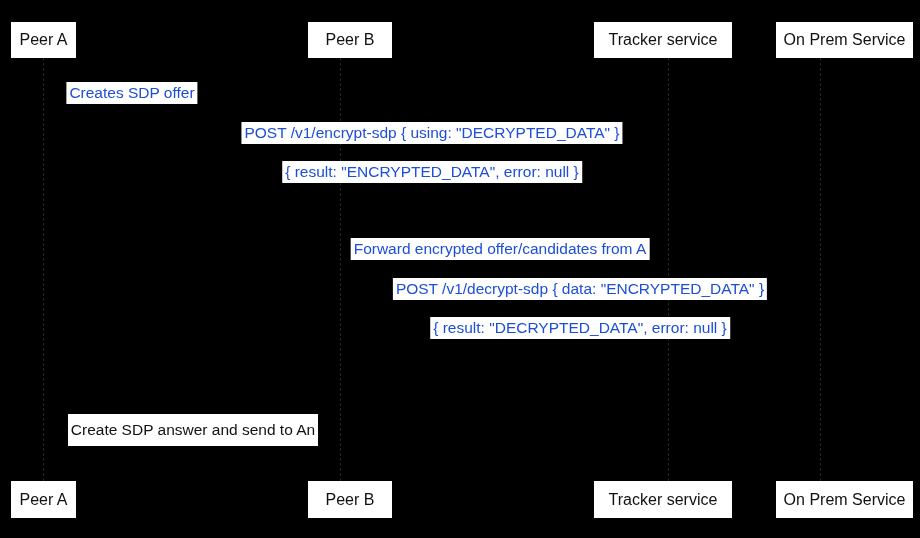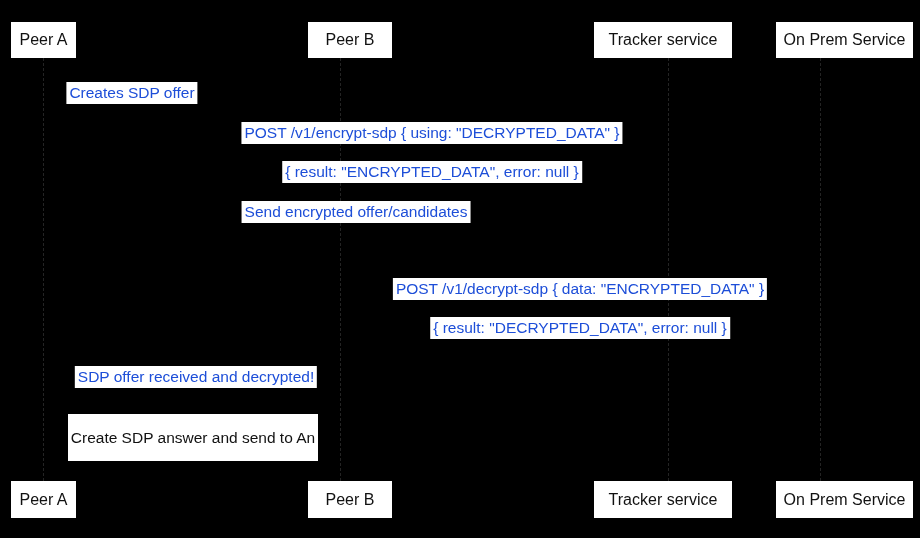--- a/index.html
+++ b/index.html
@@ -66,21 +66,21 @@
   .m6 { left: 580px; top: 278px; }
   .m7 { left: 580px; top: 317px; }
   .m8 { left: 196px; top: 366px; }
 
   .note {
     position: absolute;
     left: 193px;
     top: 414px;
     transform: translateX(-50%);
     width: 250px;
-    height: 47px;
+    height: 32px;
     background: #ffffff;
     color: #111111;
     font-size: 15.5px;
     line-height: 20px;
     text-align: center;
     display: flex;
     flex-direction: column;
     justify-content: center;
   }
 </style>
@@ -97,24 +97,23 @@
   <div class="row-top">
     <div class="actor a-peera">Peer A</div>
     <div class="actor a-peerb">Peer B</div>
     <div class="actor a-tracker">Tracker service</div>
     <div class="actor a-onprem">On Prem Service</div>
   </div>
 
   <div class="msg m1">Creates SDP offer</div>
   <div class="msg m2">POST /v1/encrypt-sdp { using: "DECRYPTED_DATA" }</div>
   <div class="msg m3">{ result: "ENCRYPTED_DATA", error: null }</div>
-  <div class="msg m4">Send encrypted offer/candidates</div>
+  <div class="msg m5">Forward encrypted offer/candidates from A</div>
   <div class="msg m6">POST /v1/decrypt-sdp { data: "ENCRYPTED_DATA" }</div>
   <div class="msg m7">{ result: "DECRYPTED_DATA", error: null }</div>
-  <div class="msg m8">SDP offer received and decrypted!</div>
 
   <div class="note">
     <span>Create SDP answer and send to An</span>
   </div>
 
   <div class="row-bottom">
     <div class="actor a-peera">Peer A</div>
     <div class="actor a-peerb">Peer B</div>
     <div class="actor a-tracker">Tracker service</div>
     <div class="actor a-onprem">On Prem Service</div>

